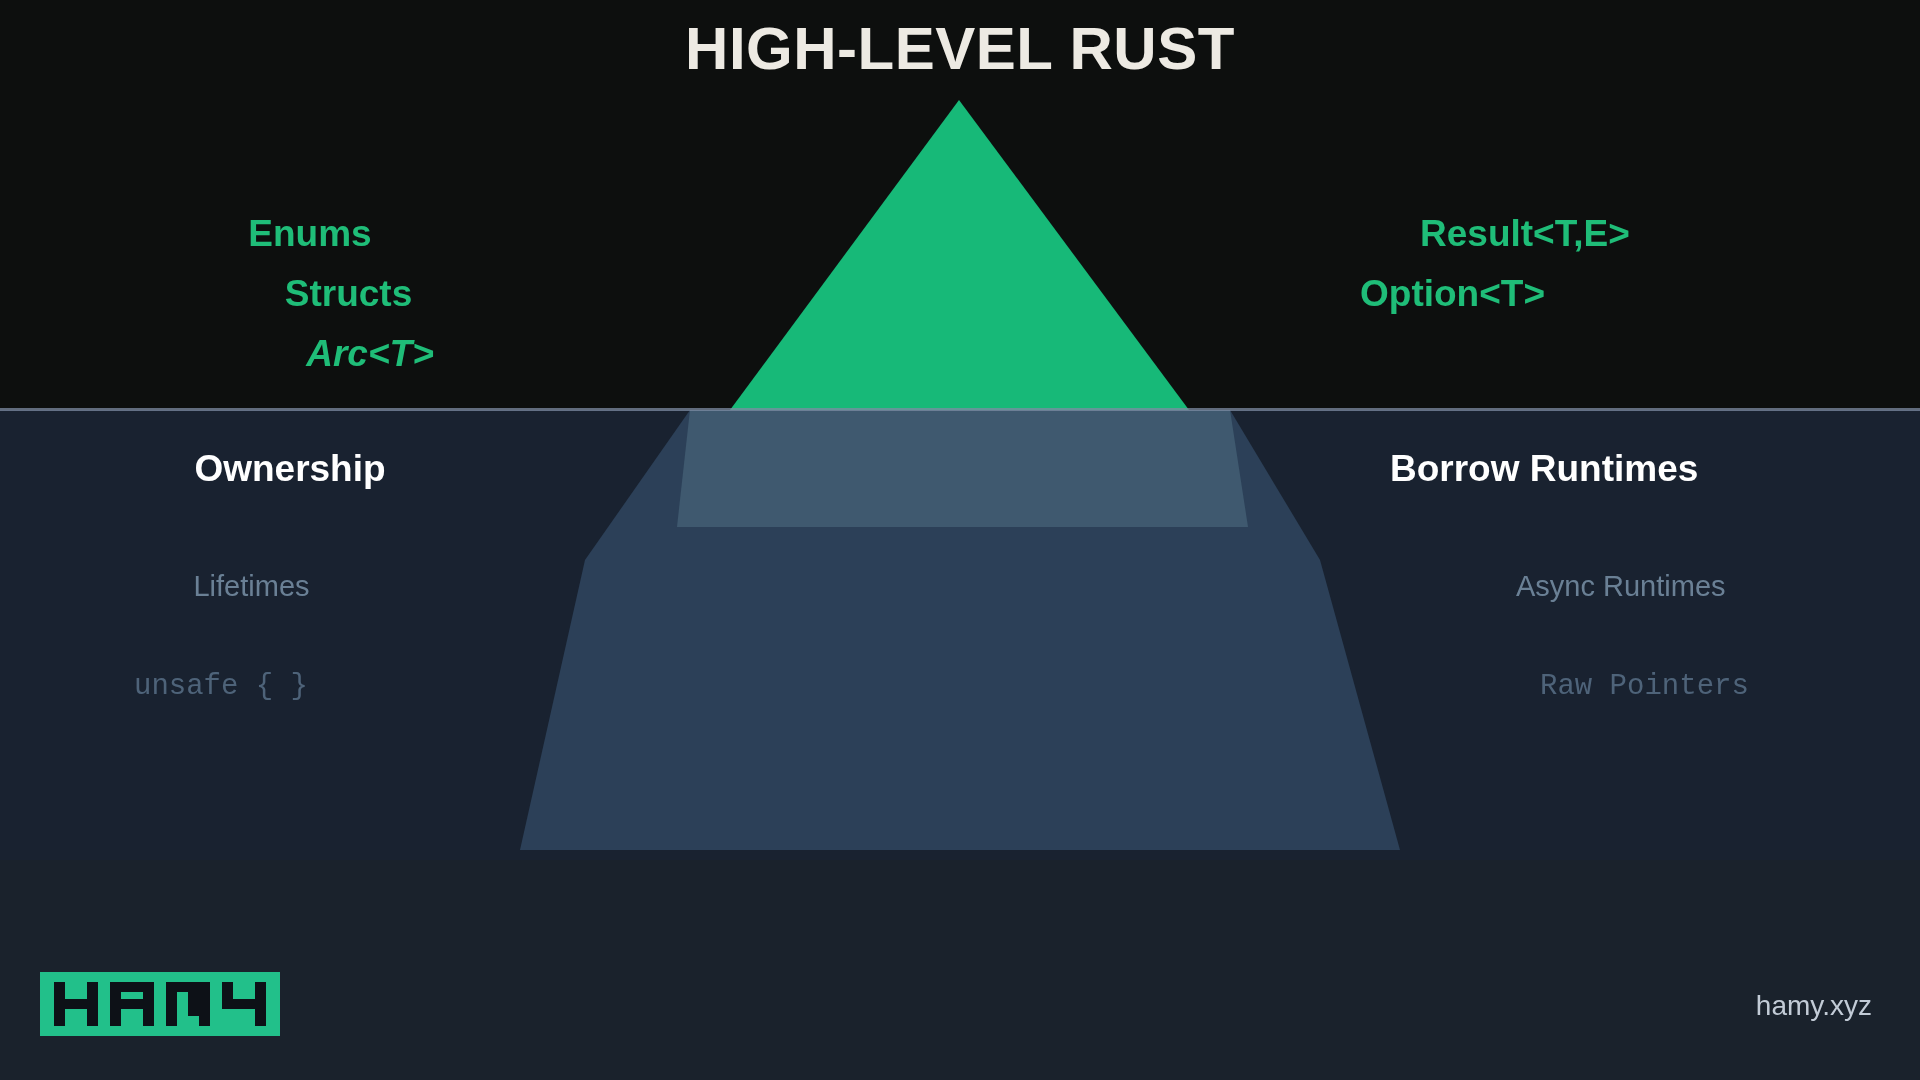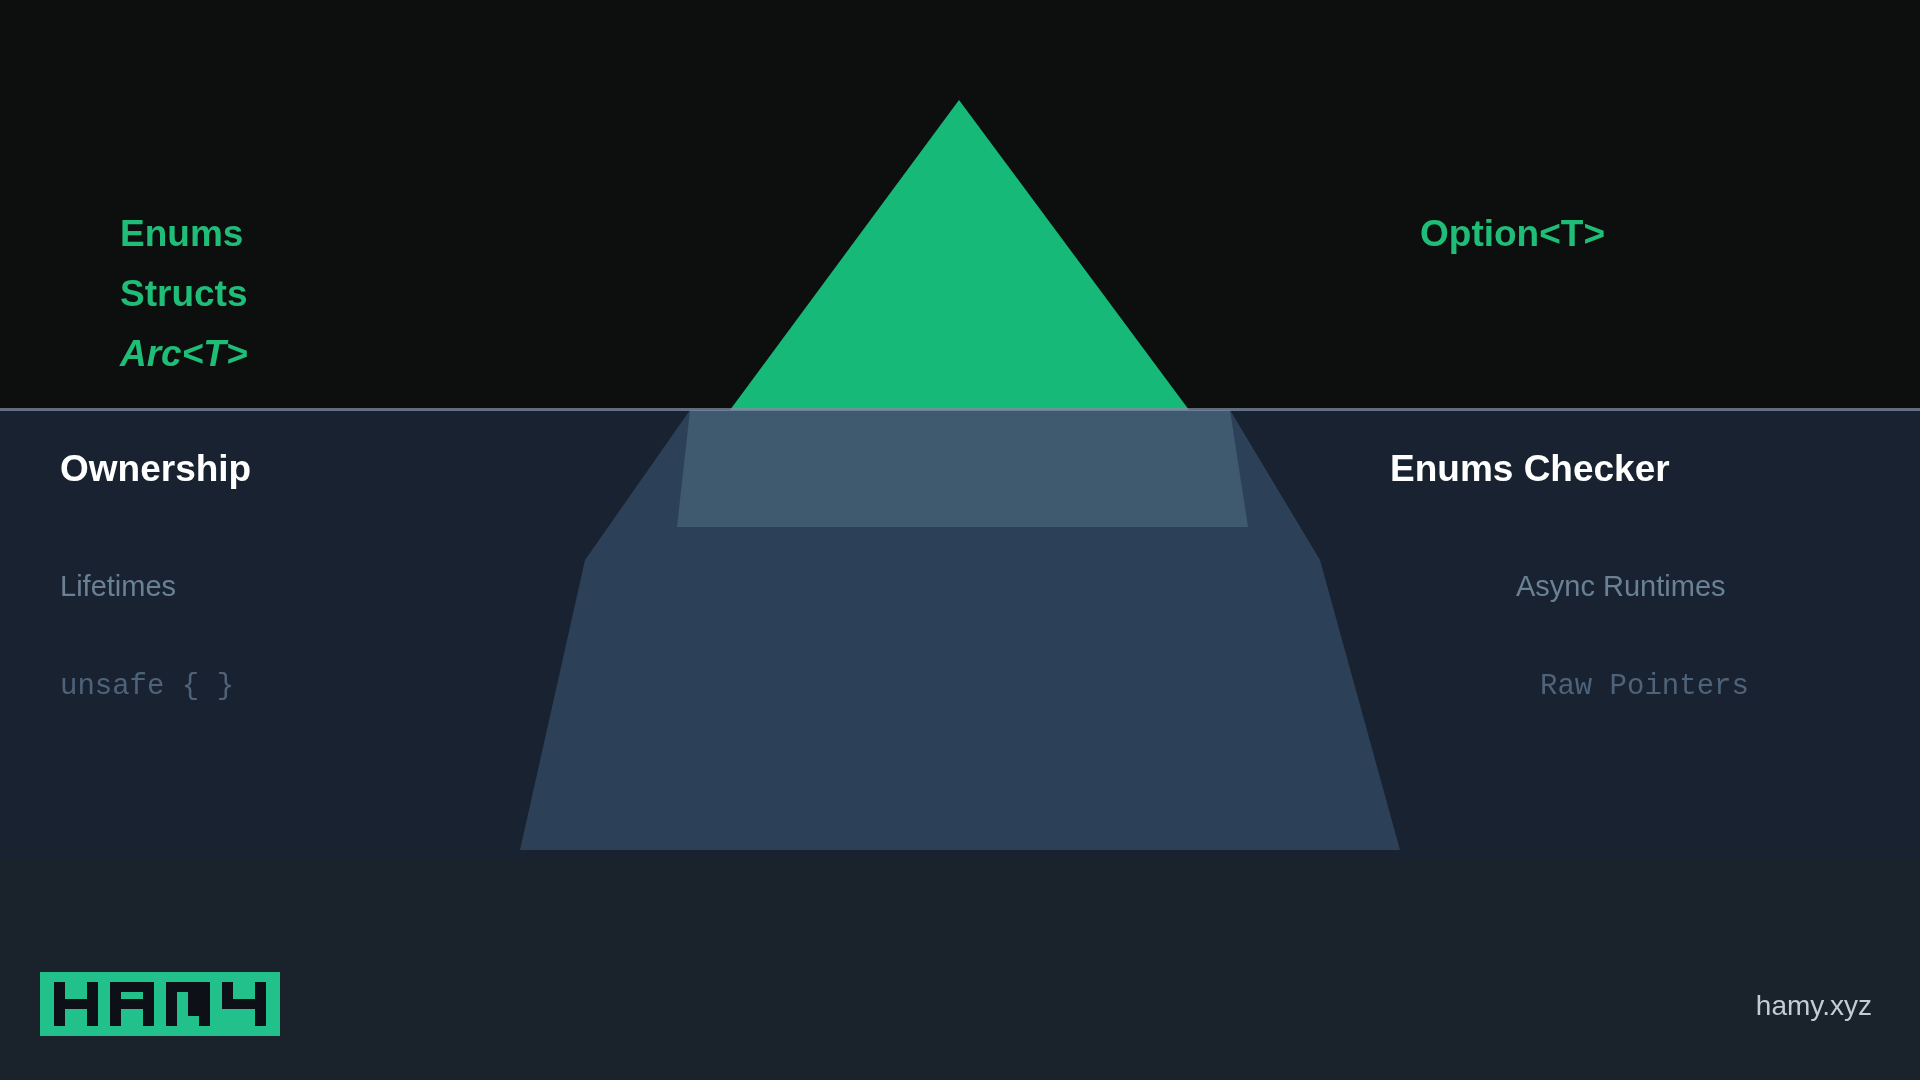--- a/index.html
+++ b/index.html
@@ -85,21 +85,21 @@
     letter-spacing: .5px;
     color: #edeae3;
     z-index: 10;
   }
 
   
   .col {
     position: absolute;
     z-index: 10;
   }
-  .col-left  { text-align: left; }
+  .col-left  { text-align: center; }
   .col-right { text-align: left; }
 
   .lbl {
     display: block;
     white-space: pre;
     line-height: 1.0;
   }
 
   
   .tier-top .lbl {
@@ -184,36 +184,38 @@
       <path d="M 690,410 L 1230,410 L 1320,560 L 1400,850 L 520,850 L 585,560 Z" fill="#2c4058"></path>
 
       <path d="M 690,410 L 1230,410 L 1248,527 L 677,527 Z" fill="#3f596f"></path>
 
       <path d="M 959,100 L 1189,410 L 730,410 Z" fill="#17b978"></path>
     </svg>
   </div>
 
   <div class="waterline"></div>
 
+  <div class="title">HIGH-LEVEL RUST</div>
 
   <div class="col col-left tier-top">
     <span class="lbl">Enums</span>
     <span class="lbl">Structs</span>
     <span class="lbl">Arc&lt;T&gt;</span>
   </div>
 
   <div class="col col-right tier-top">
+    <span class="lbl">Result&lt;T,E&gt;</span>
     <span class="lbl">Option&lt;T&gt;</span>
   </div>
 
   <div class="col col-left tier-mid">
     <span class="lbl">Ownership</span>
   </div>
   <div class="col col-right tier-mid">
-    <span class="lbl">Enums Checker</span>
+    <span class="lbl">Borrow Runtimes</span>
   </div>
 
   <div class="col col-left tier-deep">
     <span class="lbl">Lifetimes</span>
   </div>
   <div class="col col-right tier-deep">
     <span class="lbl">Async Runtimes</span>
   </div>
 
   <div class="col col-left tier-abyss">

